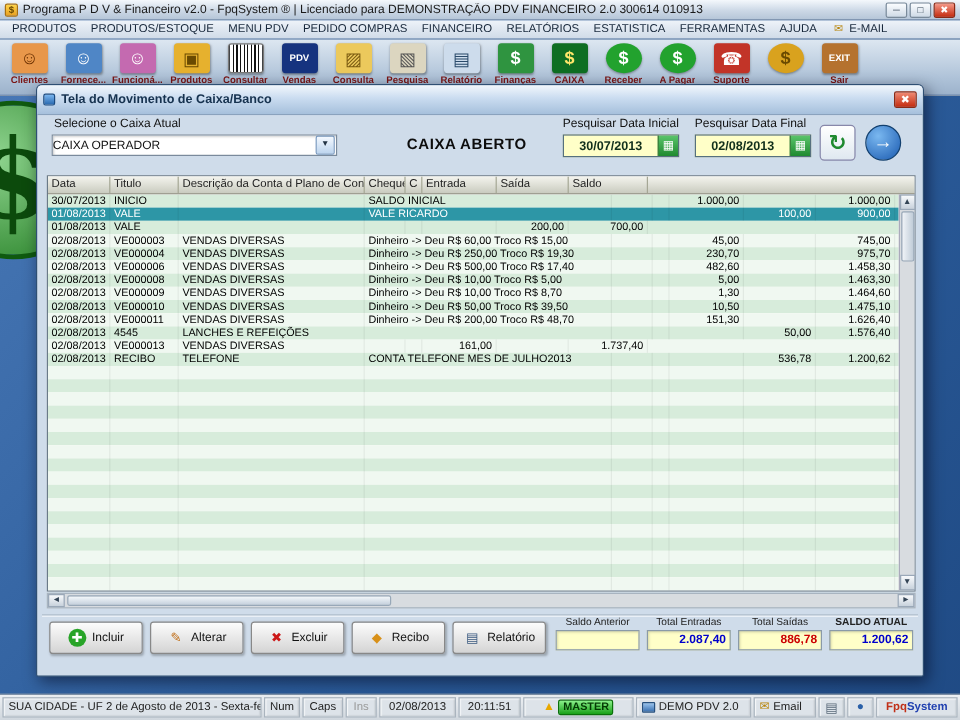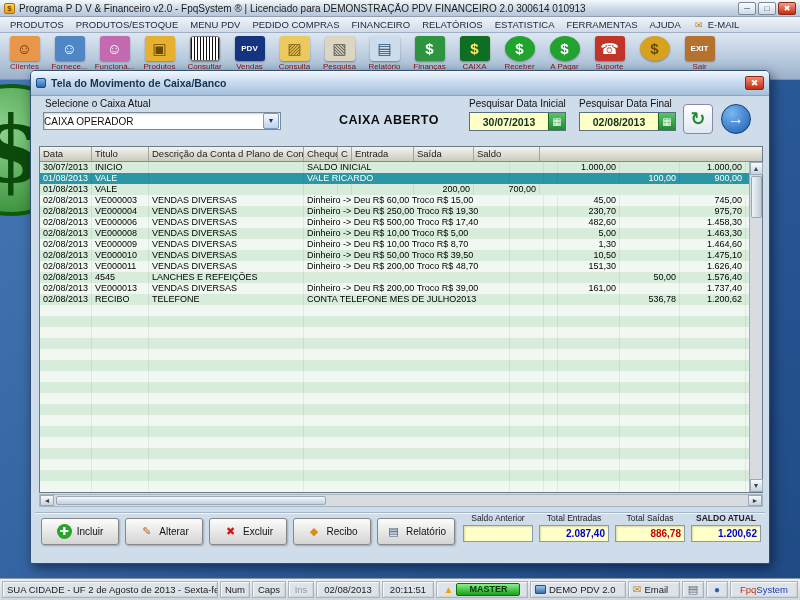--- a/index.html
+++ b/index.html
@@ -24,21 +24,21 @@
   .menubar{position:absolute;top:17px;left:0;width:800px;height:16px;z-index:6;
     background:linear-gradient(#eef3f9,#d0dbe8);border-bottom:1px solid #9fb0c4;
     display:flex;align-items:center;padding:0 4px;font-size:9.5px;color:#17273a}
   .menu-item{padding:1px 6px;display:flex;gap:3px;align-items:center;white-space:nowrap}
 
   
   .toolbar{position:absolute;top:33px;left:0;width:800px;height:47px;z-index:4;
     background:linear-gradient(#dde7f1,#aec2d8 70%,#9cb2cb);border-bottom:1px solid #7e93ad;
     display:flex;align-items:flex-start;padding:2px 2px 0}
   .tool-item{width:45px;min-width:45px;display:flex;flex-direction:column;align-items:center;gap:1px;padding-top:1px}
-  .tool-label{font-size:8px;font-weight:normal;color:#7a1515;white-space:nowrap;overflow:hidden;max-width:45px}
+  .tool-label{font-size:8px;font-weight:bold;color:#7a1515;white-space:nowrap;overflow:hidden;max-width:45px}
 
   
   .ic{display:inline-flex;align-items:center;justify-content:center;overflow:hidden}
   .tool-ic{width:30px;height:25px;font-size:15px;font-weight:bold;border-radius:3px;box-shadow:0 1px 2px rgba(0,0,0,.35)}
   .ic.small{font-size:8px;letter-spacing:0}
   .ic.barcode{background:repeating-linear-gradient(90deg,#111 0 1px,#fff 1px 3px);border:1px solid #777}
   .menu-ic{width:12px;height:10px;font-size:9px;font-weight:normal;box-shadow:none}
   .btn-ic{width:15px;height:15px;font-size:11px;font-weight:bold;box-shadow:none;border-radius:3px}
 
   
@@ -138,28 +138,28 @@
     display:flex;align-items:stretch;padding:2px;gap:2px;font-size:9.5px;color:#222}
   .seg{border:1px solid #aab4be;background:#dde3e9;display:flex;align-items:center;padding:0 4px;
     white-space:nowrap;overflow:hidden;
     box-shadow:inset 1px 1px 1px rgba(255,255,255,.8),inset -1px -1px 1px rgba(0,0,0,.08)}
   .center{justify-content:center}
   .s-loc{width:216px}.s-num{width:30px}.s-caps{width:34px}.s-ins{width:26px;color:#999}
   .s-date{width:64px}.s-time{width:52px}.s-master{width:92px}.s-demo{width:96px}
   .s-email{width:52px}.s-print{width:22px}.s-globe{width:22px}.s-brand{flex:1;justify-content:center}
   .warn-ic{color:#e8a800;font-size:10px;margin-right:3px}
   .master-pill{background:linear-gradient(#8af08a,#18a018);border:1px solid #0a700a;color:#043a04;
-    font-weight:bold;padding:0 12px;font-size:9px;border-radius:2px;height:13px;line-height:11px}
+    font-weight:bold;padding:0 3px;font-size:9px;border-radius:2px;height:13px;line-height:11px}
   .comp-ic{width:11px;height:9px;border:1px solid #26507e;border-radius:1px;margin-right:3px;
     background:linear-gradient(#9ac4ee,#3a70b0)}
   .email-ic{color:#b8860b;font-size:10px;margin-right:3px}
   .print-ic{color:#5a6a7a;font-size:11px}
   .globe-ic{color:#2a60a8;font-size:10px}
-  .brand-red{color:#c03018;font-weight:normal}
-  .brand-blue{color:#2040b0;font-weight:normal}
+  .brand-red{color:#c03018;font-weight:bold}
+  .brand-blue{color:#2040b0;font-weight:bold}
 </style>
 </head>
 <body>
 
 <div class="screen">
 
   <div class="titlebar">
     <span class="app-ico">$</span>
     <span class="tb-title">Programa P D V &amp; Financeiro v2.0 - FpqSystem ® | Licenciado para  DEMONSTRAÇÃO PDV FINANCEIRO 2.0 300614 010913</span>
     <span class="winbtns">
@@ -432,21 +432,20 @@
               <span class="tcell c4"></span>
               <span class="tcell c5"></span>
               <span class="tcell c6 num"></span>
               <span class="tcell c7 num">50,00</span>
               <span class="tcell c8 num">1.576,40</span>
             </div>
             <div class="trow odd">
               <span class="tcell c0">02/08/2013</span>
               <span class="tcell c1">VE000013</span>
               <span class="tcell c2">VENDAS DIVERSAS</span>
-              <span class="tcell c3">Dinheiro -&gt; Deu R$ 200,00 Troco R$ 39,00</span>
               <span class="tcell c4"></span>
               <span class="tcell c5"></span>
               <span class="tcell c6 num">161,00</span>
               <span class="tcell c7 num"></span>
               <span class="tcell c8 num">1.737,40</span>
             </div>
             <div class="trow even">
               <span class="tcell c0">02/08/2013</span>
               <span class="tcell c1">RECIBO</span>
               <span class="tcell c2">TELEFONE</span>

